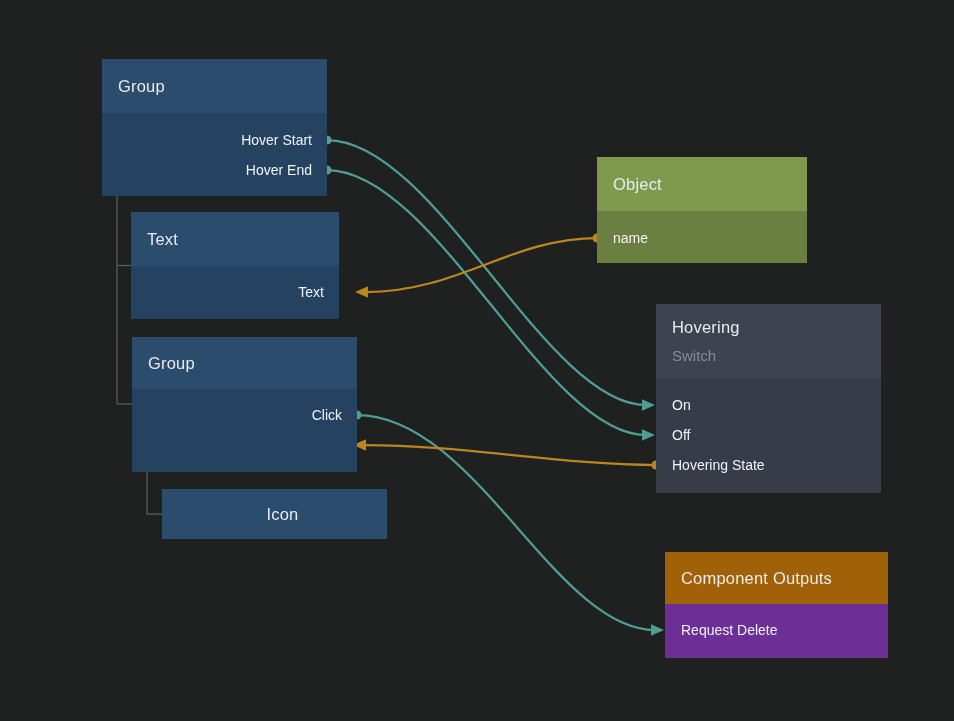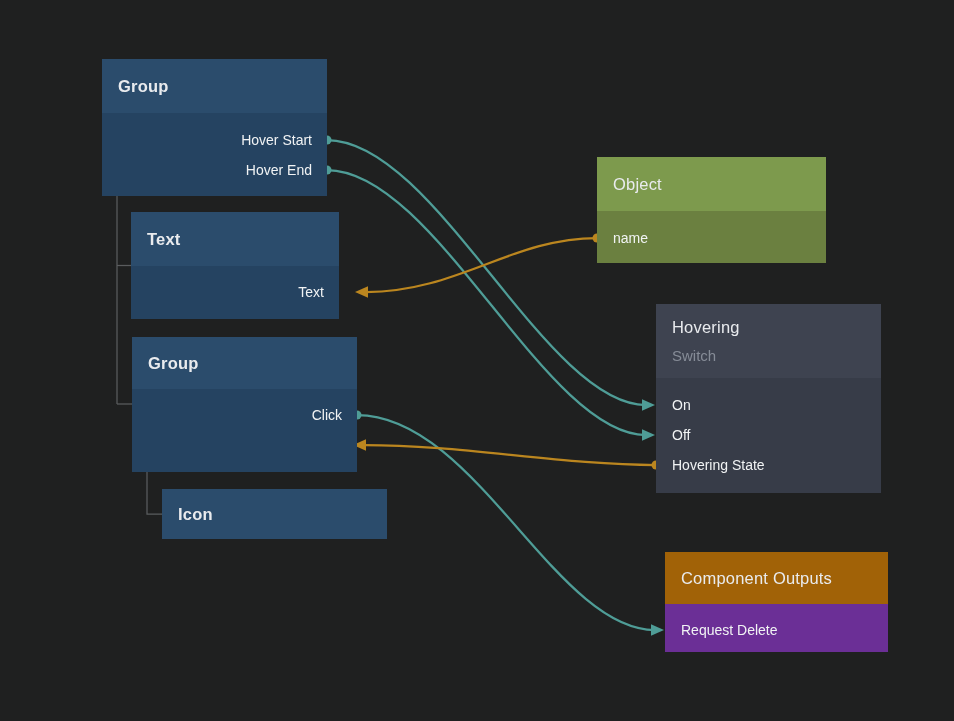--- a/index.html
+++ b/index.html
@@ -45,21 +45,21 @@
     align-items: center;
     box-sizing: border-box;
   }
   .row.out { justify-content: flex-end; padding-right: 15px; }
   .row.in  { justify-content: flex-start; padding-left: 16px; }
   .plabel {
     font-size: 14px;
     color: #f1f3f4;
   }
   
-  .n-blue   .hdr { background: #2b4c6c; font-weight: bold; }
+  .n-blue   .hdr { background: #2b4c6c; }
   .n-blue   .body { background: #254361; }
   .n-green  .hdr { background: #7d9a4d; }
   .n-green  .body { background: #6b8040; }
   .n-gray   .hdr { background: #3e4350; }
   .n-gray   .body { background: #373c48; }
   .n-purple .hdr { background: #a16207; }
   .n-purple .body { background: #6b2f96; }
 </style>
 </head>
 <body>
@@ -125,27 +125,27 @@
     <div class="hdr" style="height:52px;">
       <span class="title">Group</span>
     </div>
     <div class="body" style="height:83px; padding-top:11px;">
       <div class="row out">
         <span class="plabel">Click</span>
       </div>
     </div>
   </div>
 
-  <div class="node n-blue" style="left:162px; top:489px; width:225px;">
+  <div class="node n-blue" style="left:162px; top:489px; width:225px;text-align:center;">
     <div class="hdr" style="height:50px;">
       <span class="title">Icon</span>
     </div>
   </div>
 
-  <div class="node n-green" style="left:597px; top:157px; width:229px;">
+  <div class="node n-green" style="left:597px; top:157px; width:210px;">
     <div class="hdr" style="height:54px;">
       <span class="title">Object</span>
     </div>
     <div class="body" style="height:52px; padding-top:12px;">
       <div class="row in">
         <span class="plabel">name</span>
       </div>
     </div>
   </div>
 
@@ -164,20 +164,20 @@
       <div class="row in">
         <span class="plabel">Hovering State</span>
       </div>
     </div>
   </div>
 
   <div class="node n-purple" style="left:665px; top:552px; width:223px;">
     <div class="hdr" style="height:52px;">
       <span class="title">Component Outputs</span>
     </div>
-    <div class="body" style="height:48px; padding-top:11px;">
+    <div class="body" style="height:54px; padding-top:11px;">
       <div class="row in">
         <span class="plabel">Request Delete</span>
       </div>
     </div>
   </div>
 
 </div>
 
 </body></html>

